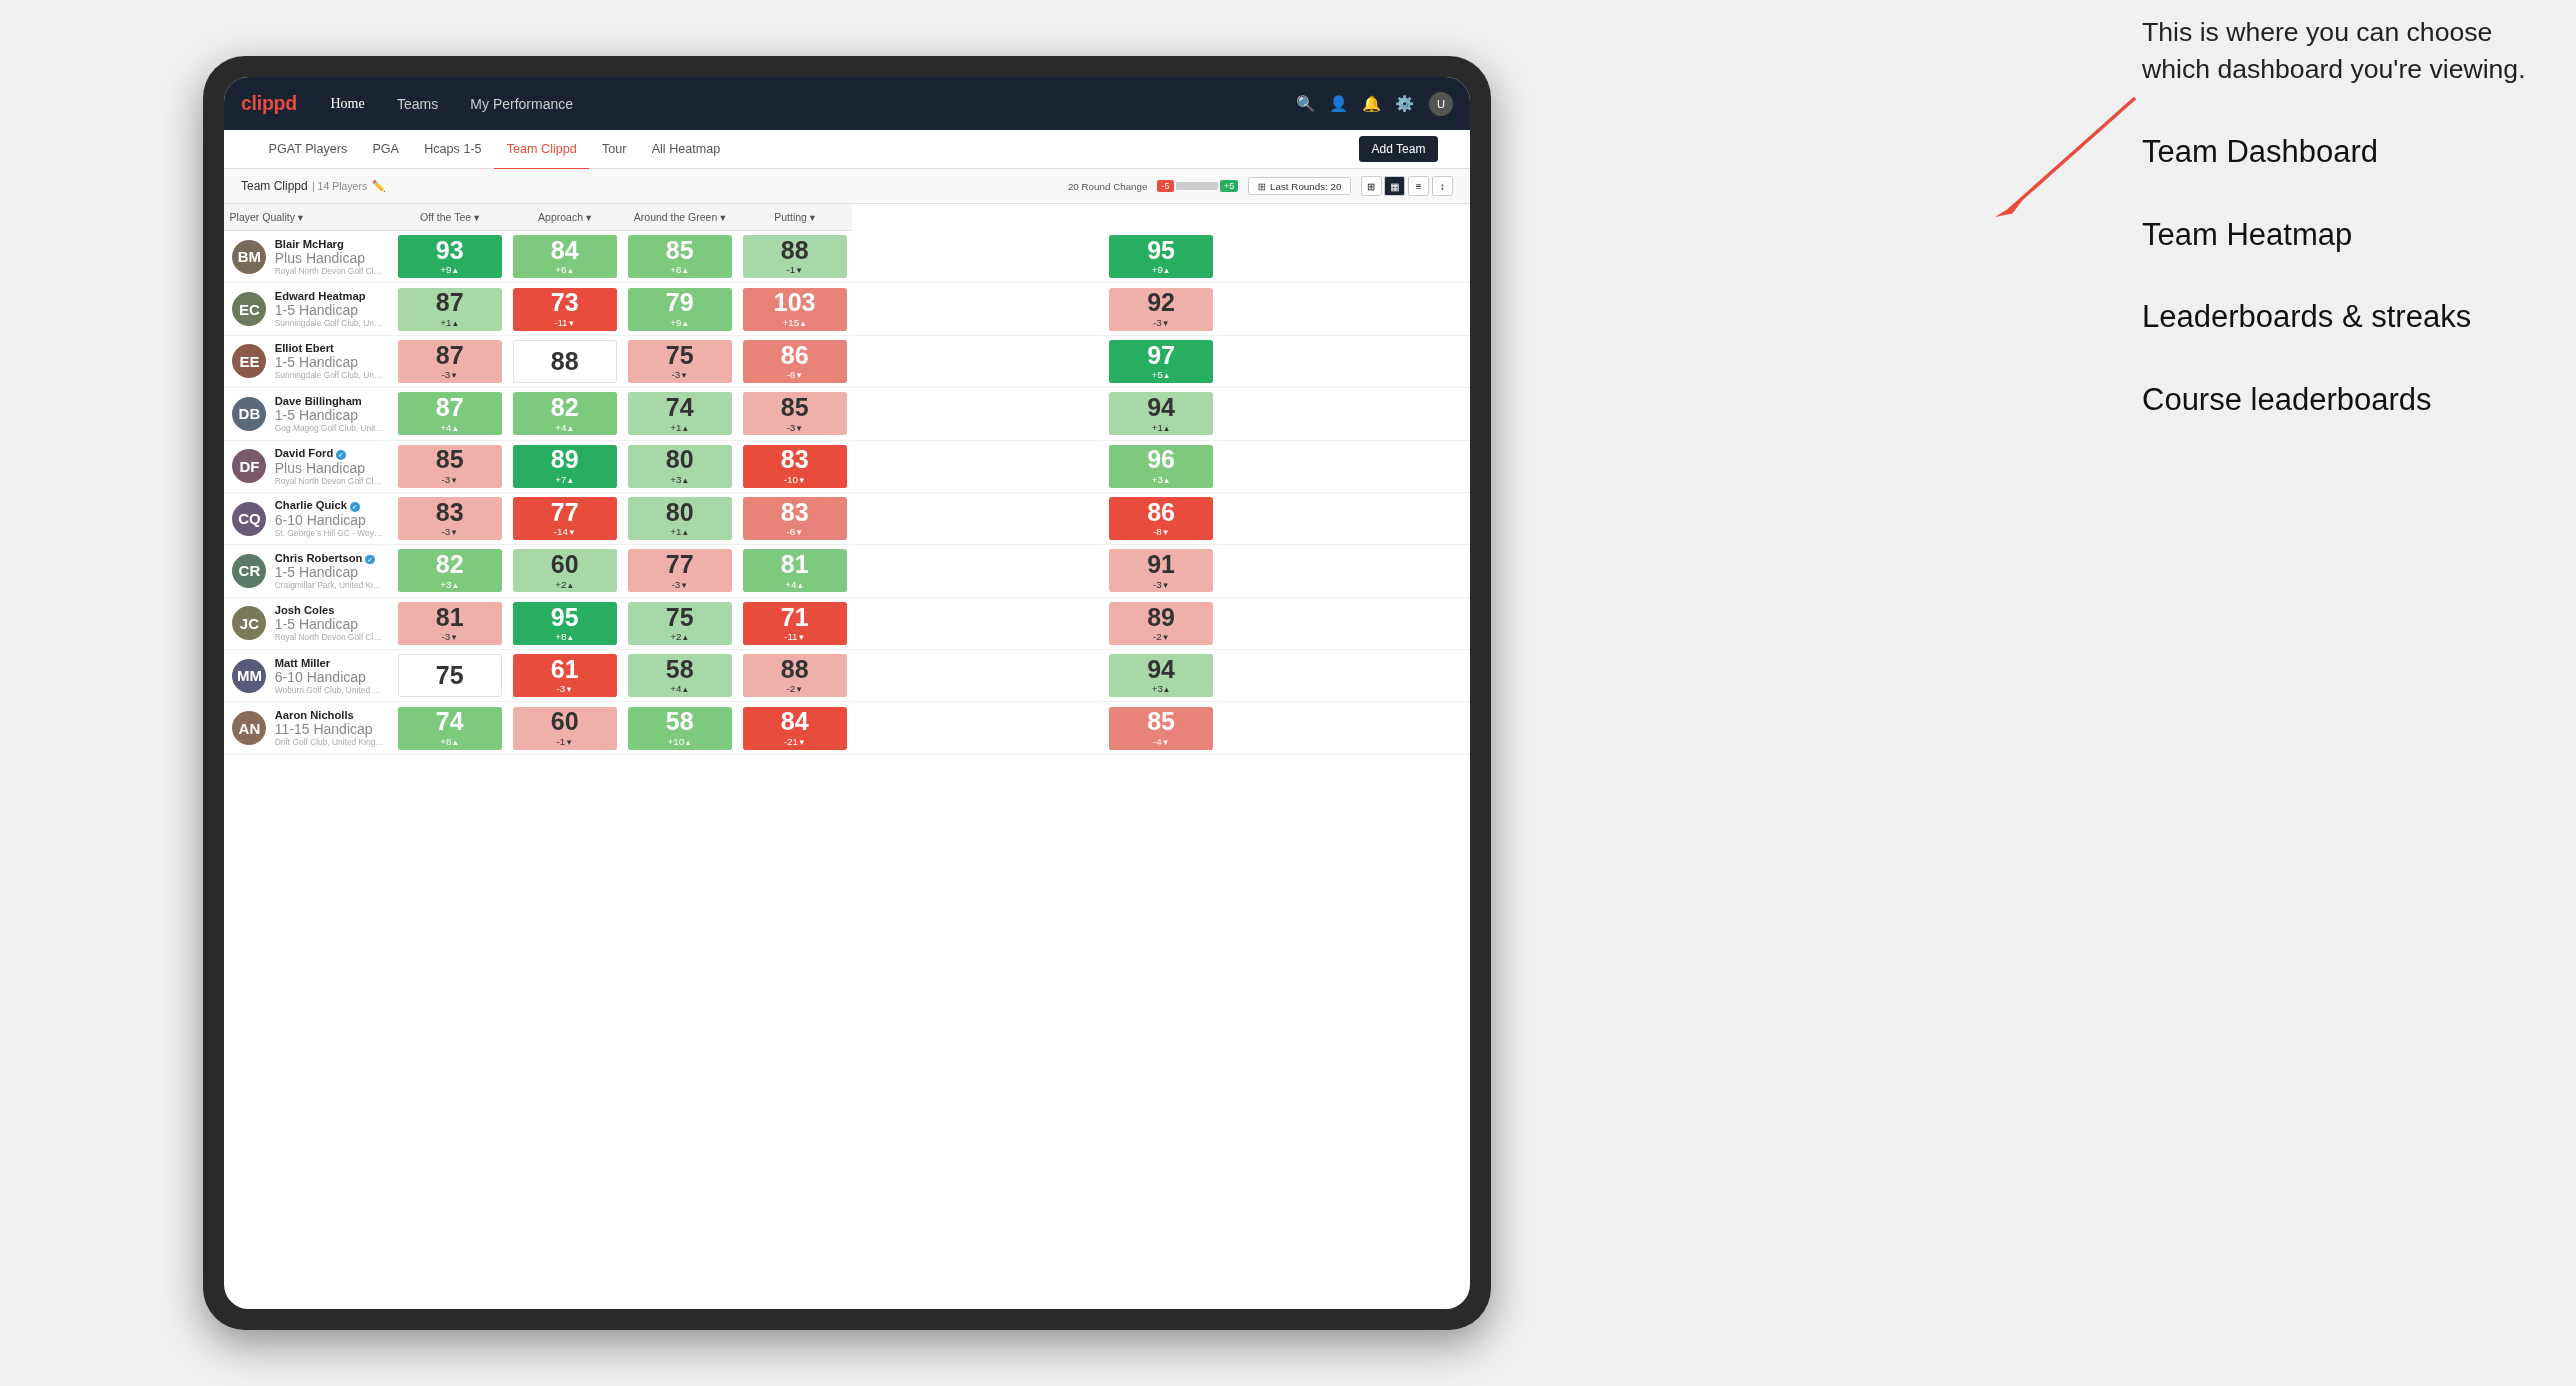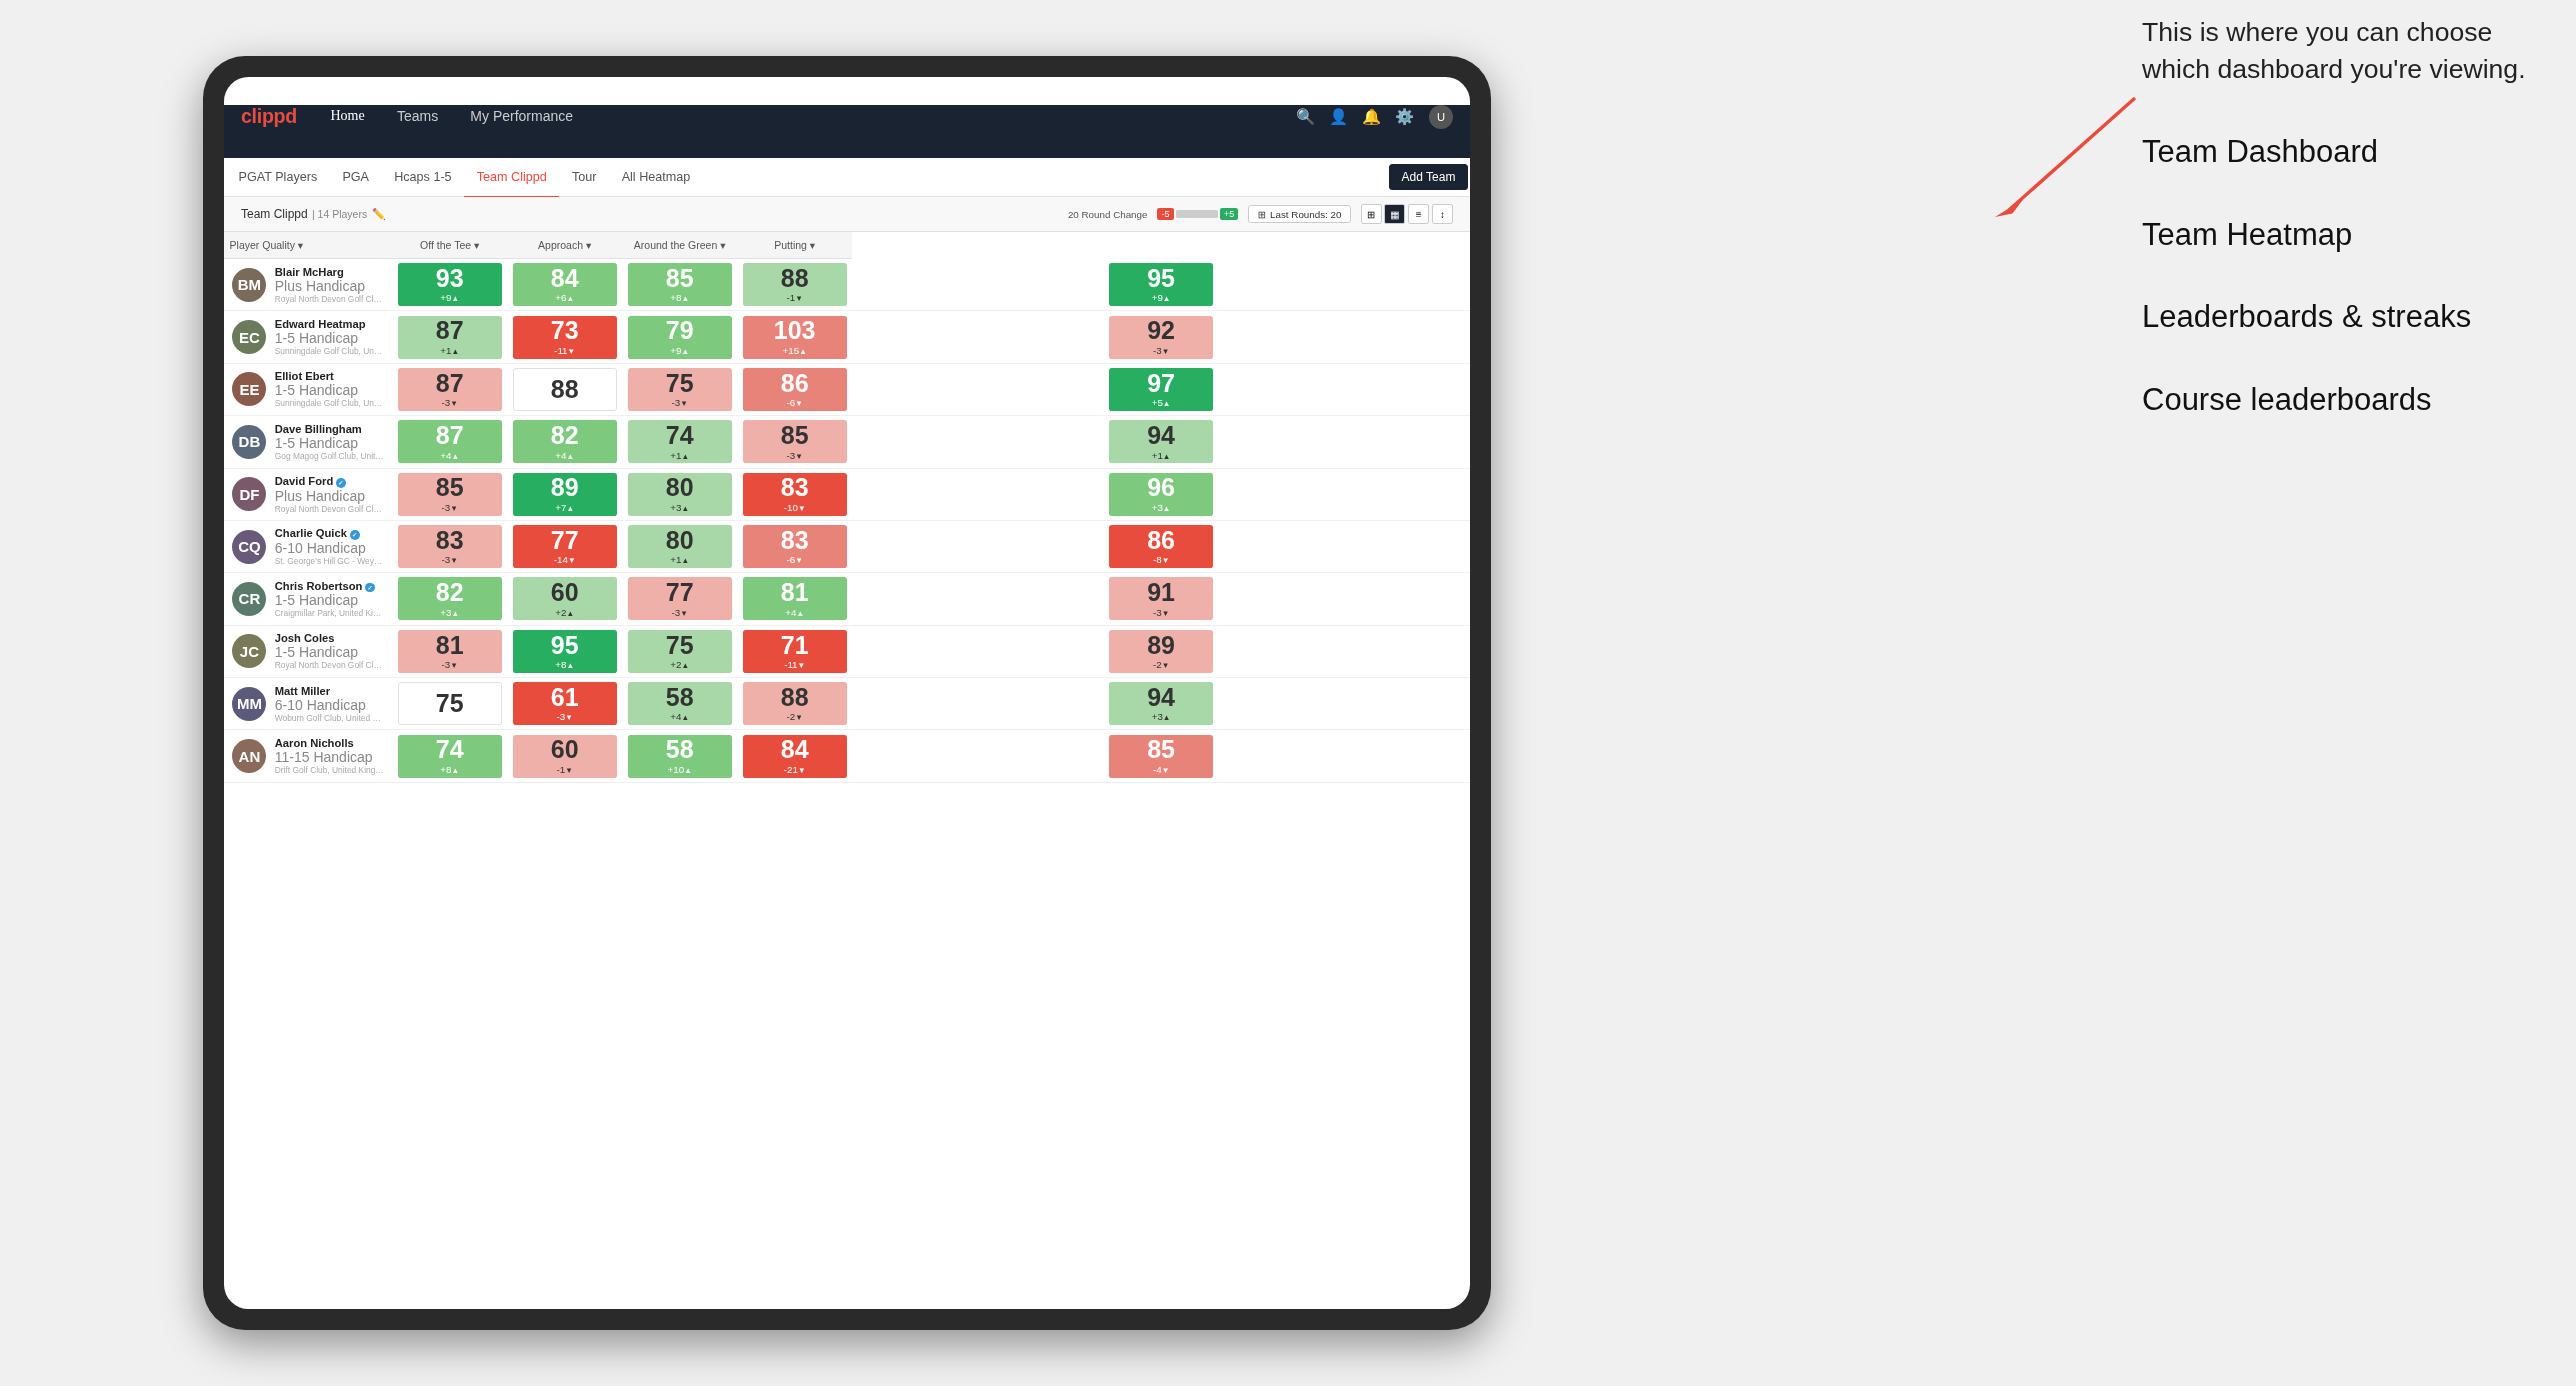--- a/index.html
+++ b/index.html
@@ -57,25 +57,24 @@
       overflow: hidden;
       display: flex;
       flex-direction: column;
     }
 
     
     .top-nav {
       background: #1a2332;
       height: 53px;
       display: flex;
-      align-items: flex-start;
+      align-items: center;
       padding: 0 17px;
       gap: 21px;
       flex-shrink: 0;
-      margin-top: 28px;
     }
     .logo {
       color: #e84c3d;
       font-size: 19.6px;
       font-weight: 700;
       letter-spacing: -0.3px;
       margin-right: 7px;
     }
     .nav-link {
       color: #ccc;
@@ -111,21 +110,21 @@
       font-size: 11.2px;
     }
 
     
     .sub-nav {
       background: #fff;
       border-bottom: 0.7px solid #e0e0e0;
       height: 39px;
       display: flex;
       align-items: center;
-      padding: 0 2px;
+      padding: 0 32px;
       gap: 0;
       flex-shrink: 0;
     }
     .sub-nav-link {
       font-size: 12.6px;
       color: #555;
       padding: 0 12.6px;
       height: 39px;
       display: flex;
       align-items: center;

